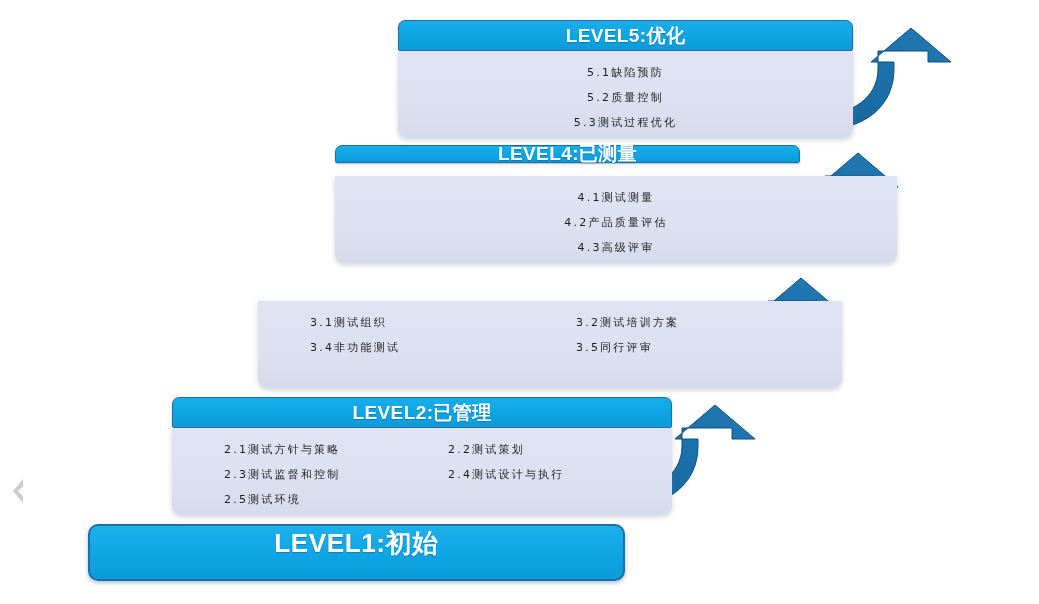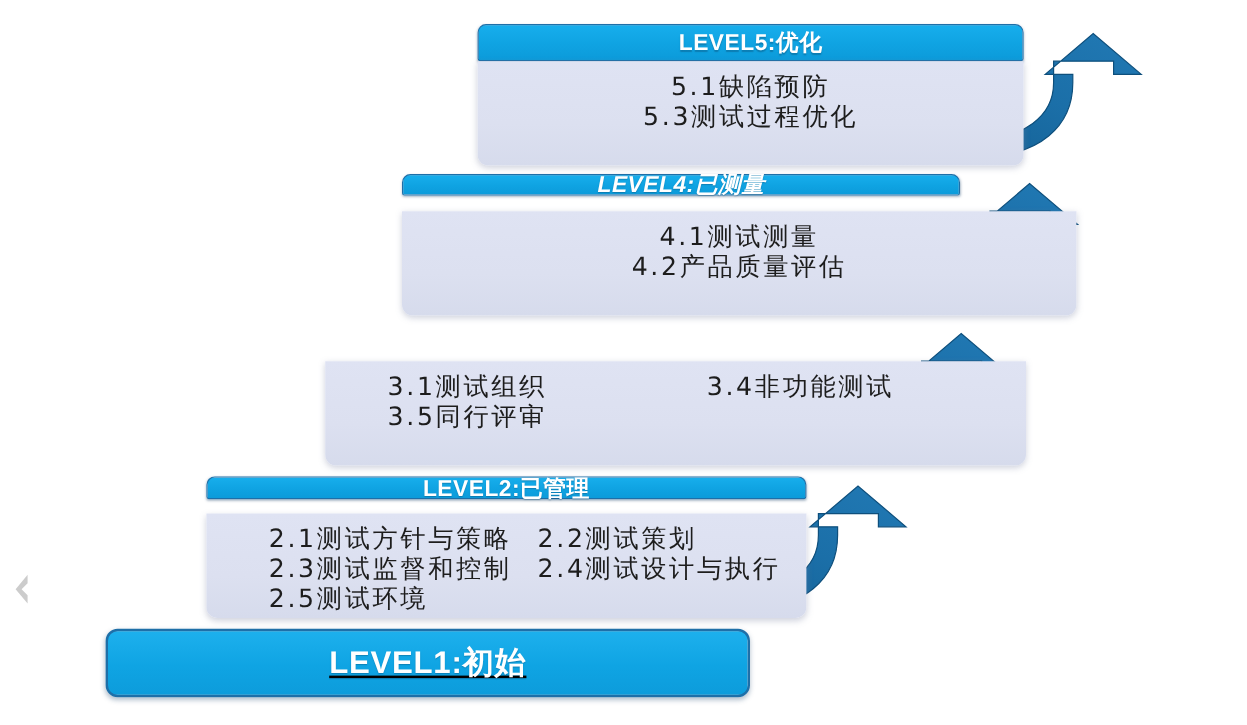--- a/index.html
+++ b/index.html
@@ -37,37 +37,36 @@
     border-radius:0 0 9px 9px;
     box-shadow:0 2px 5px rgba(120,130,160,.35);
     overflow:hidden;
   }
   .lvl-items{
     position:absolute;top:0;left:0;right:0;
     display:flex;flex-wrap:wrap;
     padding-top:9px;
   }
   .lvl-item{
-    color:#1D1D1D;font-size:21px;letter-spacing:2.2px;
+    color:#1D1D1D;font-size:11px;letter-spacing:2.2px;
     line-height:25px;white-space:nowrap;
     font-family:"DejaVu Sans","Liberation Sans",sans-serif;
   }
   .cols-1 .lvl-item{width:100%;text-align:center;}
   .cols-2 .lvl-item{width:50%;text-align:left;}
 
   
   #level1-bar{
     position:absolute;
     box-sizing:border-box;
     background:linear-gradient(180deg,#1DB0ED 0%,#0FA4E3 55%,#0D9CDB 100%);
     border:2px solid #1E6FA8;
     border-radius:10px;
-    display:flex;align-items:center;justify-content:center;
+    display:flex;justify-content:center;
     box-shadow:0 2px 4px rgba(30,70,110,.35);
-    text-decoration:underline;
   }
   #level1-bar .lvl-title{font-size:26px;letter-spacing:.6px;}
 
   
   #prev-chevron{
     position:absolute;left:10px;top:478px;
     width:14px;height:26px;opacity:.85;
   }
 </style>
 </head>
@@ -89,20 +88,21 @@
                C378,93 405,76 405,47 Z" transform="translate(75,2)" fill="url(#ag5)" stroke="#0E4F7C" stroke-width="1"></path>
     </svg>
 
     <div class="lvl-card" style="width:455px;height:96px;text-decoration:underline;">
       <div class="lvl-header" style="width:455px;height:31px;">
         <span class="lvl-title">LEVEL5:优化</span>
       </div>
       <div class="lvl-body cols-1" style="top:31px;width:455px;height:87px;">
         <div class="lvl-items">
           <div class="lvl-item">5.1缺陷预防</div>
+          <div class="lvl-item">5.2质量控制</div>
           <div class="lvl-item">5.3测试过程优化</div>
         </div>
       </div>
     </div>
   </div>
 
   <div class="level-block" style="left:335px;top:145px;width:580px;height:120px;">
     <svg class="lvl-arrow" width="580" height="120" viewBox="0 0 580 120">
       <defs>
         <linearGradient id="ag4" x1="0" y1="1" x2="1" y2="0">
@@ -110,50 +110,52 @@
           <stop offset="0.55" stop-color="#1B6FA8"></stop>
           <stop offset="1" stop-color="#2179B4"></stop>
         </linearGradient>
       </defs>
       <path d="M405,47 L405,29 L455,29 L455,40 L478,40 L438,6 L398,40 L421,40 L421,47
                C421,84 392,108 347,108 L262,108 L262,93 L347,93
                C378,93 405,76 405,47 Z" transform="translate(85,2)" fill="url(#ag4)" stroke="#0E4F7C" stroke-width="1"></path>
     </svg>
 
     <div class="lvl-card" style="width:465px;height:118px;">
-      <div class="lvl-header" style="width:465px;height:18px;font-style:italic;">
+      <div class="lvl-header" style="width:465px;height:18px;">
         <span class="lvl-title">LEVEL4:已测量</span>
       </div>
       <div class="lvl-body cols-1" style="top:31px;width:562px;height:87px;">
         <div class="lvl-items">
           <div class="lvl-item">4.1测试测量</div>
           <div class="lvl-item">4.2产品质量评估</div>
+          <div class="lvl-item">4.3高级评审</div>
         </div>
       </div>
     </div>
   </div>
 
   <div class="level-block" style="left:258px;top:270px;width:600px;height:120px;">
     <svg class="lvl-arrow" width="600" height="120" viewBox="0 0 600 120">
       <defs>
         <linearGradient id="ag3" x1="0" y1="1" x2="1" y2="0">
           <stop offset="0" stop-color="#125C8E"></stop>
           <stop offset="0.55" stop-color="#1B6FA8"></stop>
           <stop offset="1" stop-color="#2179B4"></stop>
         </linearGradient>
       </defs>
       <path d="M405,47 L405,29 L455,29 L455,40 L478,40 L438,6 L398,40 L421,40 L421,47
                C421,84 392,108 347,108 L262,108 L262,93 L347,93
                C378,93 405,76 405,47 Z" transform="translate(105,2)" fill="url(#ag3)" stroke="#0E4F7C" stroke-width="1"></path>
     </svg>
 
     <div class="lvl-card" style="width:500px;height:118px;">
-      <div class="lvl-body cols-2" style="top:31px;width:584px;height:87px;margin-left:13px;">
+      <div class="lvl-body cols-2" style="top:31px;width:584px;height:87px;">
         <div class="lvl-items" style="padding-left:52px;">
           <div class="lvl-item">3.1测试组织</div>
+          <div class="lvl-item">3.2测试培训方案</div>
           <div class="lvl-item">3.4非功能测试</div>
           <div class="lvl-item">3.5同行评审</div>
         </div>
       </div>
     </div>
   </div>
 
   <div class="level-block" style="left:172px;top:397px;width:600px;height:120px;">
     <svg class="lvl-arrow" width="600" height="120" viewBox="0 0 600 120">
       <defs>
@@ -162,21 +164,21 @@
           <stop offset="0.55" stop-color="#1B6FA8"></stop>
           <stop offset="1" stop-color="#2179B4"></stop>
         </linearGradient>
       </defs>
       <path d="M405,47 L405,29 L455,29 L455,40 L478,40 L438,6 L398,40 L421,40 L421,47
                C421,84 392,108 347,108 L262,108 L262,93 L347,93
                C378,93 405,76 405,47 Z" transform="translate(105,2)" fill="url(#ag2)" stroke="#0E4F7C" stroke-width="1"></path>
     </svg>
 
     <div class="lvl-card" style="width:500px;height:118px;">
-      <div class="lvl-header" style="width:500px;height:19px;">
+      <div class="lvl-header" style="width:500px;height:31px;">
         <span class="lvl-title">LEVEL2:已管理</span>
       </div>
       <div class="lvl-body cols-2" style="top:31px;width:500px;height:87px;">
         <div class="lvl-items" style="padding-left:52px;">
           <div class="lvl-item">2.1测试方针与策略</div>
           <div class="lvl-item">2.2测试策划</div>
           <div class="lvl-item">2.3测试监督和控制</div>
           <div class="lvl-item">2.4测试设计与执行</div>
           <div class="lvl-item">2.5测试环境</div>
         </div>

